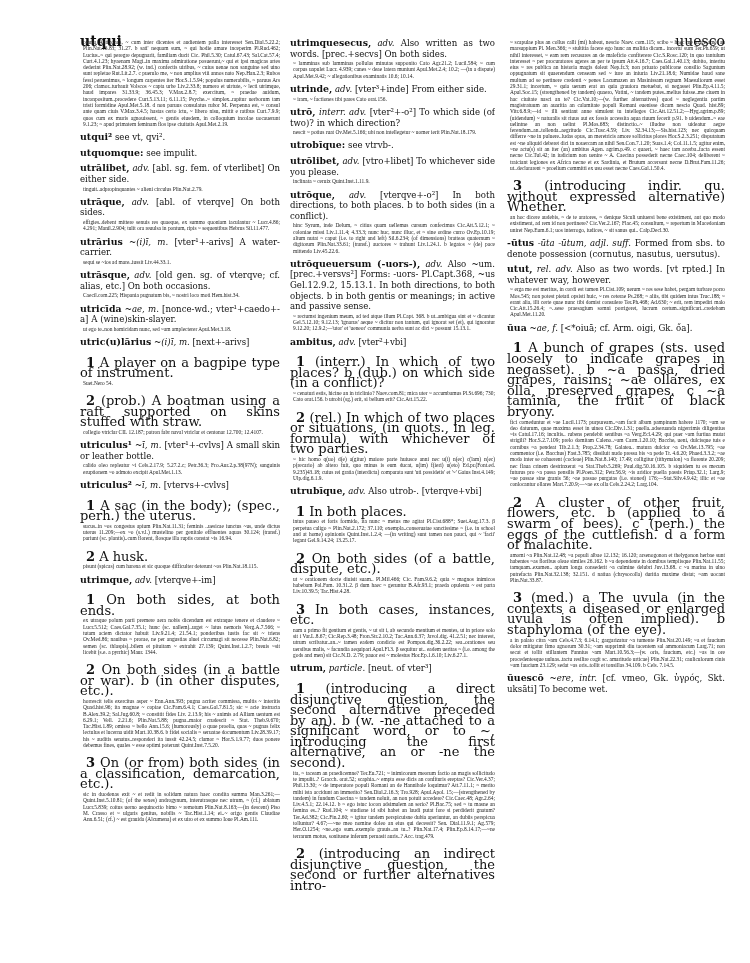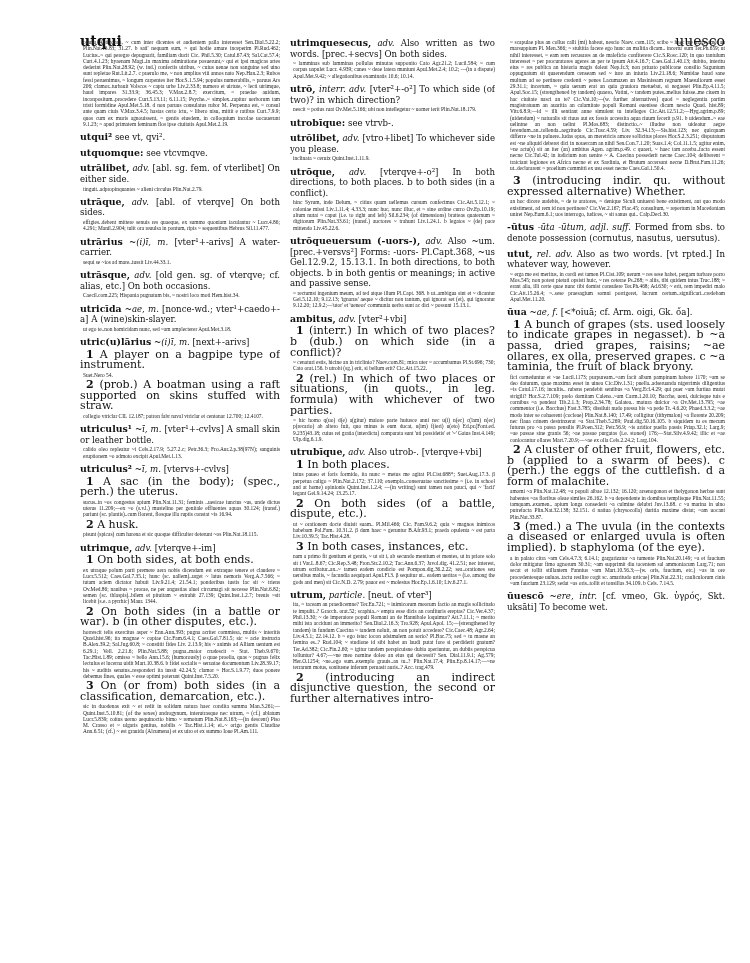--- a/index.html
+++ b/index.html
@@ -16,42 +16,42 @@
   .cols { position: absolute; top: 38px; left: 80px; width: 645px; height: 920px; }
   .col { position: absolute; top: 0; width: 200px; overflow: hidden; height: 920px; }
   .col1 { left: 0; }
   .col2 { left: 210px; width: 205px; }
   .col3 { left: 427px; width: 218px; }
   .entry { margin: 0 0 5px 0; }
   .head { font-size: 8.6px; line-height: 10.6px; text-align: justify; }
   .hw { font-weight: bold; font-size: 9.4px; margin-top: 16px; }
   .pos { font-style: italic; margin-top: 30px; }
   .cit { font-family: "Liberation Serif", serif; font-size: 5.4px; line-height: 6.3px; text-align: justify; padding-left: 3px; margin-top: 1px; color: #222; }
-  .sense { font-size: 11px; line-height: 10.6px; text-indent: 6px; text-align: justify; margin-top: 2px; }
+  .sense { font-size: 13px; line-height: 10.6px; text-indent: 6px; text-align: justify; margin-top: 10px; }
   .num { font-weight: bold; }
   .see { font-size: 8.6px; line-height: 10.6px; margin: 3px 0 5px 0; }
 </style>
 </head>
 <body>
 
 <div class="header">
   <span class="hw-left">utqui</span>
   <span class="hw-right">uuesco</span>
 </div>
 
 <div class="cols">
   <div class="col col1">
       <div class="entry">
         <div class="cit">omnia Antigonus, ~ cum inter dicentes et audientem palla interesset Sen.Dial.5.22.2; Plin.Nat.16.83; 31.27. b sati' nequam sum, ~ qui hodie amare inceperim Pl.Rud.462; Lucius..~ qui peregre depugnarit, familiam ducit Cic. Phil.5.30; Catul.67.43; Sal.Cat.57.4; Curt.4.1.23; hyaenam Magi..in maxima admiratione posuerunt,~ qui et ipsi magicas artes dederint Plin.Nat.28.92; (w. ind.) confectis uiribus, ~ cuius uenae non sanguine sed uino sunt repletae Rut.Lit.2.7. c puerulo me, ~ non amplius viii annos nato Nep.Han.2.3; Rubos fessi peruenimus, ~ longum carpentes iter Hor.S.1.5.94; populus numerabilis, ~ paruus Ars 206; clamor..turbauit Volscos ~ capta urbe Liv.2.33.8; numero et uirtute, ~ lecti utrimque, haud impares 31.33.9; 36.45.3; V.Max.2.8.7; exercitum, ~ praedae auidum, inconpositum..procedere Curt.5.13.11; 6.11.15; Psyche..~ simplex..rapitur uerborum tam tristi formidine Apul.Met.5.18. d non paruus consulatus rubor M. Perpenna est, ~ consul ante quam ciuis V.Max.3.4.5; hastas certo ictu, ~ libero nisu, mittit e ratibus Curt.7.9.9; quos cum ex muris agnouissent, ~ gentis eiusdem, in colloquium incolae uocauerunt 9.1.23; ~ apud primatem feminam flos ipse ciuitatis Apul.Met.2.19.</div>
       </div>
       <div class="entry">
         <div class="see"><span class="hw">utqui²</span> <span>see vt, qvi².</span></div>
       </div>
       <div class="entry">
-        <div class="see"><span class="hw">utquomque:</span> <span>see vtcvmqve.</span></div>
+        <div class="see"><span class="hw">utquomque:</span> <span>see impulit.</span></div>
       </div>
       <div class="entry">
         <div class="head"><span class="hw">utrālibet,</span> <span class="pos">adv.</span> <span>[abl. sg. fem. of vterlibet] On either side.</span></div>
         <div class="cit">tinguit..adpropinquantes ~ alieni circulus Plin.Nat.2.79.</div>
       </div>
       <div class="entry">
         <div class="head"><span class="hw">utrāque,</span> <span class="pos">adv.</span> <span>[abl. of vterqve] On both sides.</span></div>
         <div class="cit">effigies..debent mittere senuis res quaeque, ex summo quoniam iaculantur ~ Lucr.4.86; 4.291; Manil.2.904; tulit ora reuulsa in pontum, ripis ~ sequentibus Hebrus Sil.11.477.</div>
       </div>
       <div class="entry">
@@ -93,20 +93,24 @@
         <div class="sense"><span class="num">3</span> <span>On (or from) both sides (in a classification, demarcation, etc.).</span></div>
         <div class="cit">sic in duodenas exit ~ et redit in solidum natura haec condita summa Man.3.261;—Quint.Inst.5.10.81; (of the sexes) androgynum, interutrasque nec utrum, ~ (cf.) ablatum Lucr.5.839; coitus uerno aequinoctio bimo ~ remotum Plin.Nat.8.163;—(in descent) Piso M. Crasso et ~ ulgaris genitus, nobilis ~ Tac.Hist.1.14; ei..~ origo gentis Claudiae Ann.6.51; (cf.) ~ est grauida (Alcumena) et ex uiro et ex summo Ioue Pl.Am.111.</div>
       </div>
     </div>
   <div class="col col2">
       <div class="entry">
         <div class="head"><span class="hw">utrimquesecus,</span> <span class="pos">adv.</span> <span>Also written as two words. [prec.+secvs] On both sides.</span></div>
         <div class="cit">~ lamminas sub lamminas pollulas minutas supponito Cato Agr.21.2; Lucil.584; ~ cum corpus uapulet Lucr. 4.939; canes ~ deae latera muniunt Apul.Met.2.4; 10.2; —(in a dispute) Apul.Met.9.42; ~ allegationibus examinatis 10.6; 10.14.</div>
       </div>
       <div class="entry">
+        <div class="head"><span class="hw">utrinde,</span> <span class="pos">adv.</span> <span>[vter³+inde] From either side.</span></div>
+        <div class="cit">~ iram, ~ factiones tibi pares Cato orat.156.</div>
+      </div>
+      <div class="entry">
         <div class="head"><span class="hw">utrō,</span> <span class="pos">interr. adv.</span> <span>[vter²+-o²] To which side (of two)? in which direction?</span></div>
         <div class="cit">nescit ~ potius ruat Ov.Met.5.166; ubi non intellegetur ~ uomer ierit Plin.Nat.18.179.</div>
       </div>
       <div class="entry">
         <div class="see"><span class="hw">utrobīque:</span> <span>see vtrvb-.</span></div>
       </div>
       <div class="entry">
         <div class="head"><span class="hw">utrōlibet,</span> <span class="pos">adv.</span> <span>[vtro+libet] To whichever side you please.</span></div>
         <div class="cit">inclinata ~ ceruix Quint.Inst.1.11.9.</div>
       </div>
@@ -129,20 +133,21 @@
         <div class="head"><span class="hw">utrubīque,</span> <span class="pos">adv.</span> <span>Also utrob-. [vterqve+vbi]</span></div>
         <div class="sense"><span class="num">1</span> <span>In both places.</span></div>
         <div class="cit">intus paueo et foris formido, ita nunc ~ metus me agitat Pl.Cist.688*; Suet.Aug.17.3. β perpetua caligo ~ Plin.Nat.2.172; 37.110; exempla..conseruatae sanctissime ~ (i.e. in school and at home) opinionis Quint.Inst.1.2.4; —(in writing) sunt tamen non pauci, qui ~ 'facii' legant Gel.9.14.24; 13.25.17.</div>
         <div class="sense"><span class="num">2</span> <span>On both sides (of a battle, dispute, etc.).</span></div>
         <div class="cit">ut ~ orationem docte diuisit suam.. Pl.Mil.466; Cic. Fam.9.6.2; quia ~ magnos inimicos habebam Pol.Fam. 10.31.2. β dum haec ~ geruntur B.Afr.93.1; praeda opulenta ~ est parta Liv.10.39.5; Tac.Hist.4.28.</div>
         <div class="sense"><span class="num">3</span> <span>In both cases, instances, etc.</span></div>
         <div class="cit">nam a primo fit gentium et gentis, ~ ut sit i, ab secundo mentium et mentes, ut in priore solo sit i Var.L.8.67; Cic.Rep.3.48; Fron.Str.2.10.2; Tac.Ann.6.37; Javol.dig. 41.2.51; nec interest, utrum scribatur..an..~ tamen eadem condicio est Pompon.dig.36.2.22; sea..orationes seu uersibus malis, ~ facundia aequipari Apul.Fl.3. β sequitur ut.. eadem ueritas ~ (i.e. among the gods and men) sit Cic.N.D. 2.79; pauor est ~ molestus Hor.Ep.1.6.10; Liv.6.27.1.</div>
       </div>
       <div class="entry">
         <div class="head"><span class="hw">utrum,</span> <span class="pos">particle.</span> <span>[neut. of vter³]</span></div>
+        <div class="sense"><span class="num">1</span> <span>(introducing a direct disjunctive question, the second alternative preceded by an). b (w. -ne attached to a significant word, or to ~, introducing the first alternative, an or -ne the second).</span></div>
         <div class="cit">ita, ~ taceam an praedicemne? Ter.Eu.721; ~ inimicorum meorum factio an magis sollicitudo te impulit..? Gracch. orat.52; scaphia..~ empta esse dicis an confituris ereptas? Cic.Ver.4.37; Phil.13.30; ~ de imperatore populi Romani an de Hannibale loquimur? Att.7.11.1; ~ merito mihi ista accidunt an immerito? Sen.Dial.2.16.3; Tro.928; Apul.Apol. 15;—(strengthened by tandem) in fundum Caecina ~ tandem noluit, an non potuit accedere? Cic.Caec.48; Agr.2.64; Liv.4.5.1; 22.14.12. b ~ ego istuc iocon adsimulem an serio? Pl.Bac.75; sed ~ tu masne an femina es..? Rud.104; ~ studione id sibi habet an laudi putat fore si perdiderit gnatum? Ter.Ad.382; Cic.Fin.2.60; ~ igitur tandem perspicuisne dubia aperiuntur, an dubiis perspicua tolluntur? 4.67;—~ne meo nomine doleo an eius qui decessit? Sen. Dial.11.9.1; Ag.579; Her.O.1254; ~ne..ego sum..exemplo grauis..an tu..? Plin.Nat.17.4; Plin.Ep.8.14.17;—~ne terrarum motus, sonitusne inferum peruasit auris..? Acc. trag.479.</div>
         <div class="sense"><span class="num">2</span> <span>(introducing an indirect disjunctive question, the second or further alternatives intro-</span></div>
       </div>
     </div>
   <div class="col col3">
       <div class="entry">
         <div class="cit">~ scapulae plus an collus calli (mi) habeat, nescio Naev. com.115; scibo ~ haec me mage amet an marsuppium Pl. Men.366; ~ stultitia facere ego hunc an malitia dicam.. incertu' sum Ter.Ph.659; ut nihil interesset, ~ eam rem recusares an de maleficio confiterere Cic.S.Rosc.120; in quo tantulum interesset ~ per procuratores ageres an per te ipsum Att.4.16.7; Caes.Gal.1.40.13; dubito, interitu eius ~ res publica an historia magis doleat Nep.fr.3; non priuato publicone consilio Saguntum oppugnatum sit quaerendum censeam sed ~ iure an iniuria Liv.21.18.6; Numidae haud sane multum ad se pertinere credenti ~ penes Lacumazen an Masinissam regnum Maesuliorum esset 29.31.1; incertum, ~ quia uerum erat an quia grauiora metuebat, si negasset Plin.Ep.4.11.5; Apul.Soc.15; (strengthened by tandem) quaero, Vatini, ~ tandem putes..melius fuisse..me ciuem in hac ciuitate nasci an te? Cic.Vat.10;—(w. further alternatives) quod ~ neglegentia partim magistratuum an auaritia an calamitate populi Romani euenisse dicam nescio Quad. hist.89; Vitr.6.8.9;—id ~ illi sentiant anne simulent tu intelleges Cic.Att.12.51.2;—Hyg.agrim.p.89; (uidendum) ~ naturalis sit riuus aut ex fossis accessita aqua riuum fecerit p.91. b uidendum..~ eae uelintne an non uelint Pl.Mos.683; distinctio..~ illudne non uideatur aegre ferendum..an..tollenda..aegritudo Cic.Tusc.4.59; Liv. 32.34.13;—Sis.hist.123; nec quicquam differre ~ne in puluere..ludas opus, an meretricis amore sollicitus plores Hor.S.2.3.251; disputatum est ~ne aliquid deberet dici in nouercam an nihil Sen.Con.7.1.20; Suas.1.4; Col.11.1.5; agitur enim, ~ne actu(s) sit an iter (an) ambitus Agen. agrim.p.49. c quaeri, ~ haec tam acerba..facta essent necne Cic.Tul.42; in iudicium non uenire ~ A. Caecina possederit necne Caec.104; deliberent ~ traiciant legiones ex Africa necne et ex Sardinia, et Brutum accersant necne D.Brut.Fam.11.26; ut..declararent ~ proelium committi ex usu esset necne Caes.Gal.1.50.4.</div>
       </div>
       <div class="entry">
         <div class="sense"><span class="num">3</span> <span>(introducing indir. qu. without expressed alternative) Whether.</span></div>

